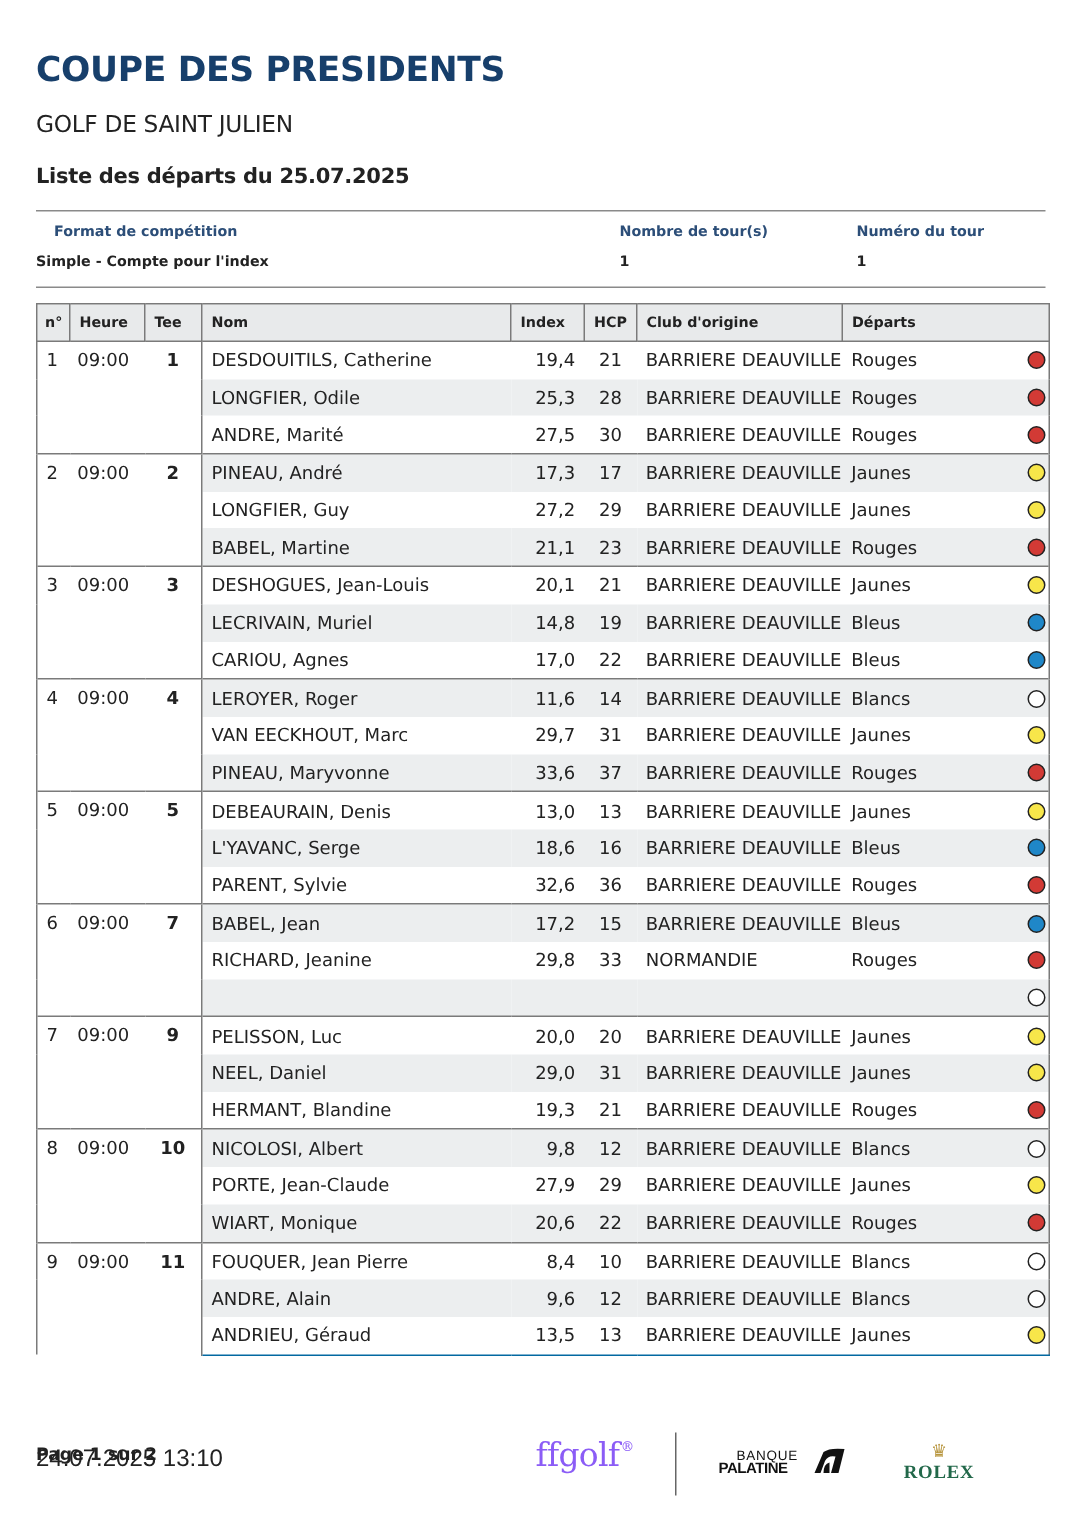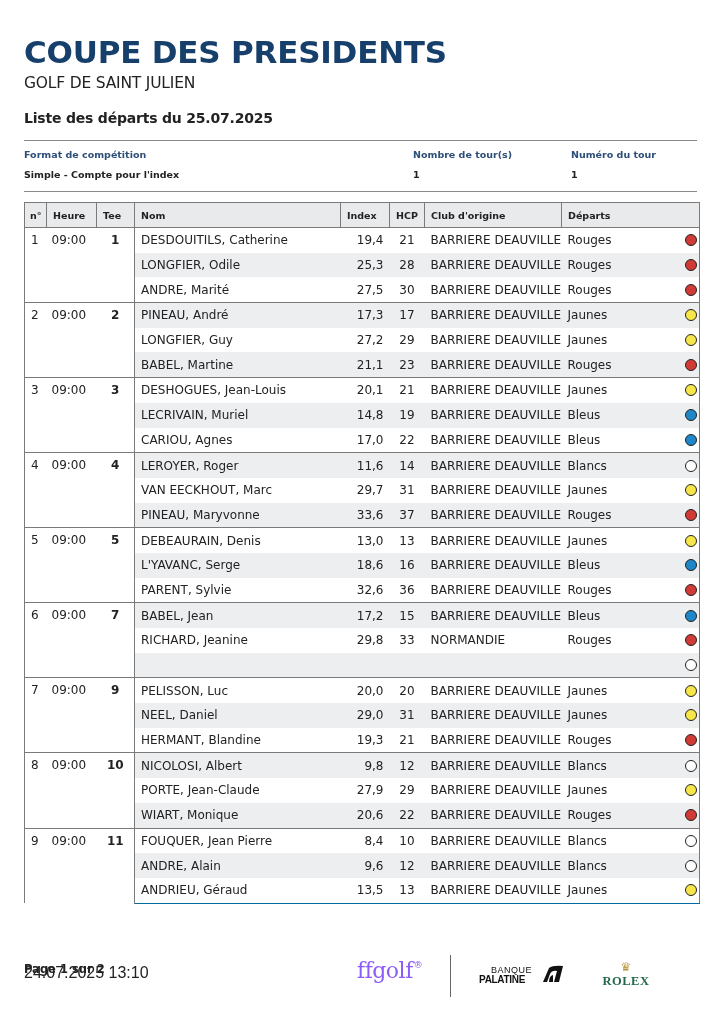--- a/index.html
+++ b/index.html
@@ -1,18 +1,18 @@
 <!DOCTYPE html>
 <html><head>
 <meta charset="utf-8">
 <style>
   html, body { margin:0; padding:0; background:#ffffff; }
   body { width:724px; height:1024px; position:relative; overflow:hidden;
          font-family:"DejaVu Sans", sans-serif; color:#222; }
-  .title { position:absolute; left:24px; top:34px; font-size:31px; font-weight:bold;
+  .title { position:absolute; left:24px; top:34px; font-size:23px; font-weight:bold;
            color:#173f6b; letter-spacing:-0.2px; margin:0; }
   .subtitle { position:absolute; left:24px; top:74px; font-size:15.5px; color:#222; letter-spacing:-0.2px; }
   .list-title { position:absolute; left:24px; top:110px; font-size:14px; font-weight:bold; color:#222; letter-spacing:-0.2px; }
   .hr { position:absolute; left:24px; width:673px; height:1px; background:#8a8a8a; }
   .info-label { position:absolute; top:149px; font-size:9.5px; font-weight:bold; color:#2c4e78; }
   .info-value { position:absolute; top:169px; font-size:9.5px; font-weight:bold; color:#222; }
 
   table.starts { position:absolute; left:24px; top:202px; border-collapse:collapse;
                  width:675px; table-layout:fixed; font-size:12px; }
   table.starts th { background:#e8eaeb; font-size:9.5px; font-weight:bold; color:#222;
@@ -52,21 +52,21 @@
 </style>
 </head>
 <body>
 
 <h1 class="title">COUPE DES PRESIDENTS</h1>
 <div class="subtitle">GOLF DE SAINT JULIEN</div>
 <div class="list-title">Liste des départs du 25.07.2025</div>
 
 <div class="hr" style="top:140px"></div>
 
-<div class="info-label" style="left:24px">Format de compétition</div>
+<div class="info-label" style="left:36px">Format de compétition</div>
 <div class="info-value" style="left:24px">Simple - Compte pour l'index</div>
 <div class="info-label" style="left:413px">Nombre de tour(s)</div>
 <div class="info-value" style="left:413px">1</div>
 <div class="info-label" style="left:571px">Numéro du tour</div>
 <div class="info-value" style="left:571px">1</div>
 
 <div class="hr" style="top:191px"></div>
 
 <table class="starts">
   <colgroup>

